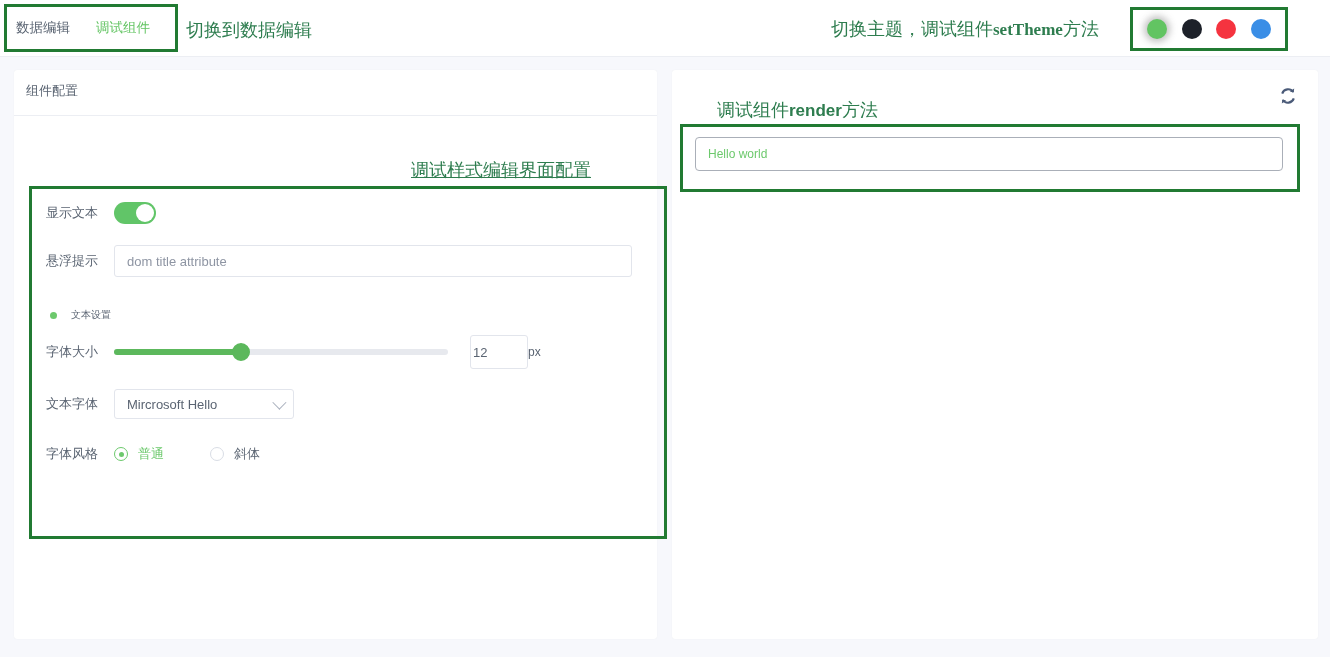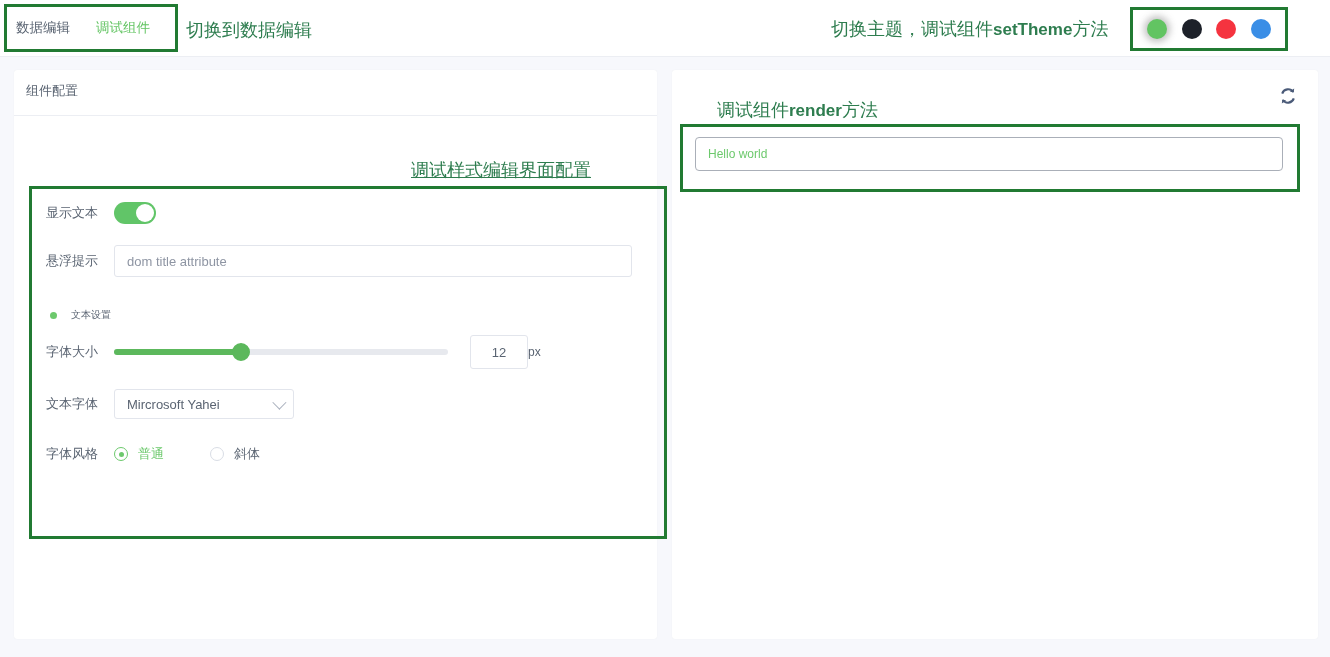--- a/index.html
+++ b/index.html
@@ -34,21 +34,21 @@
 
   .annot {
     color: #2e7d4f;
     font-family: "Liberation Serif", serif;
     font-size: 18px;
     white-space: nowrap;
   }
   #annot-switch-data { position: absolute; left: 186px; top: 18px; }
   #annot-settheme { position: absolute; left: 831px; top: 17px; }
   #annot-settheme .em {
-    font-family: Liberation Sans, sans-serif;
+    font-family: Liberation Serif, serif;
     font-weight: bold;
     font-size: 17px;
   }
 
   #theme-annot-box {
     position: absolute; left: 1130px; top: 7px;
     width: 158px; height: 44px;
     border: 3px solid #217a32;
   }
   #theme-dots {
@@ -156,21 +156,21 @@
   .slider .handle {
     position: absolute; top: -6px;
     width: 18px; height: 18px; border-radius: 50%;
     background: #5cb85c; margin-left: -9px;
     border: 2px solid #5cb85c;
     cursor: grab;
   }
   .num-input {
     width: 58px; height: 34px; margin-left: 22px;
     border: 1px solid #e2e5ec; border-radius: 3px;
-    text-align: center; font-size: 13px; color: #5a6472;
+    font-size: 13px; color: #5a6472;
     background: #fff; outline: none;
     font-family: "Liberation Sans", sans-serif;
   }
   .unit { font-size: 12px; color: #5a6472; }
 
   
   .select {
     width: 180px; height: 30px;
     border: 1px solid #e2e5ec; border-radius: 3px;
     background: #fff; cursor: pointer;
@@ -296,21 +296,21 @@
       <span class="fill" id="slider-fill" style="width: 38%;"></span>
       <span class="handle" id="slider-handle" style="left: 38%;"></span>
     </div>
     <input class="num-input" type="text" value="12" style="">
     <span class="unit">px</span>
   </div>
 
   <div class="row" id="row-font-face">
     <div class="row-label">文本字体</div>
     <div class="select">
-      <span class="val">Mircrosoft Yahei</span>
+      <span class="val">Mircrosoft Hello</span>
       <span class="chev"></span>
     </div>
   </div>
 
   <div class="row" id="row-font-style">
     <div class="row-label">字体风格</div>
     <div class="radio-group">
       <span class="radio checked">
         <span class="dot"></span>
         <span class="rlabel">普通</span>

